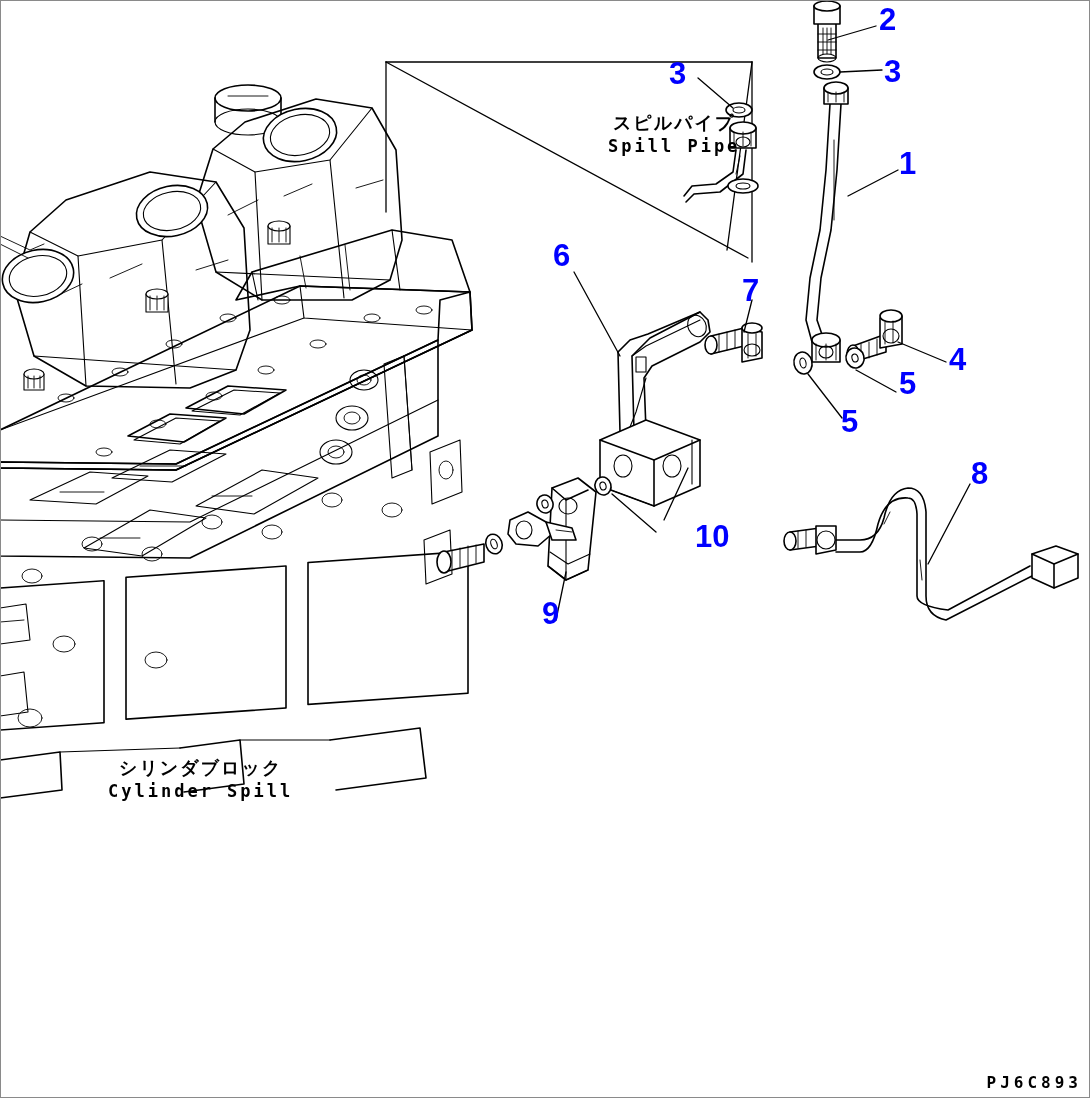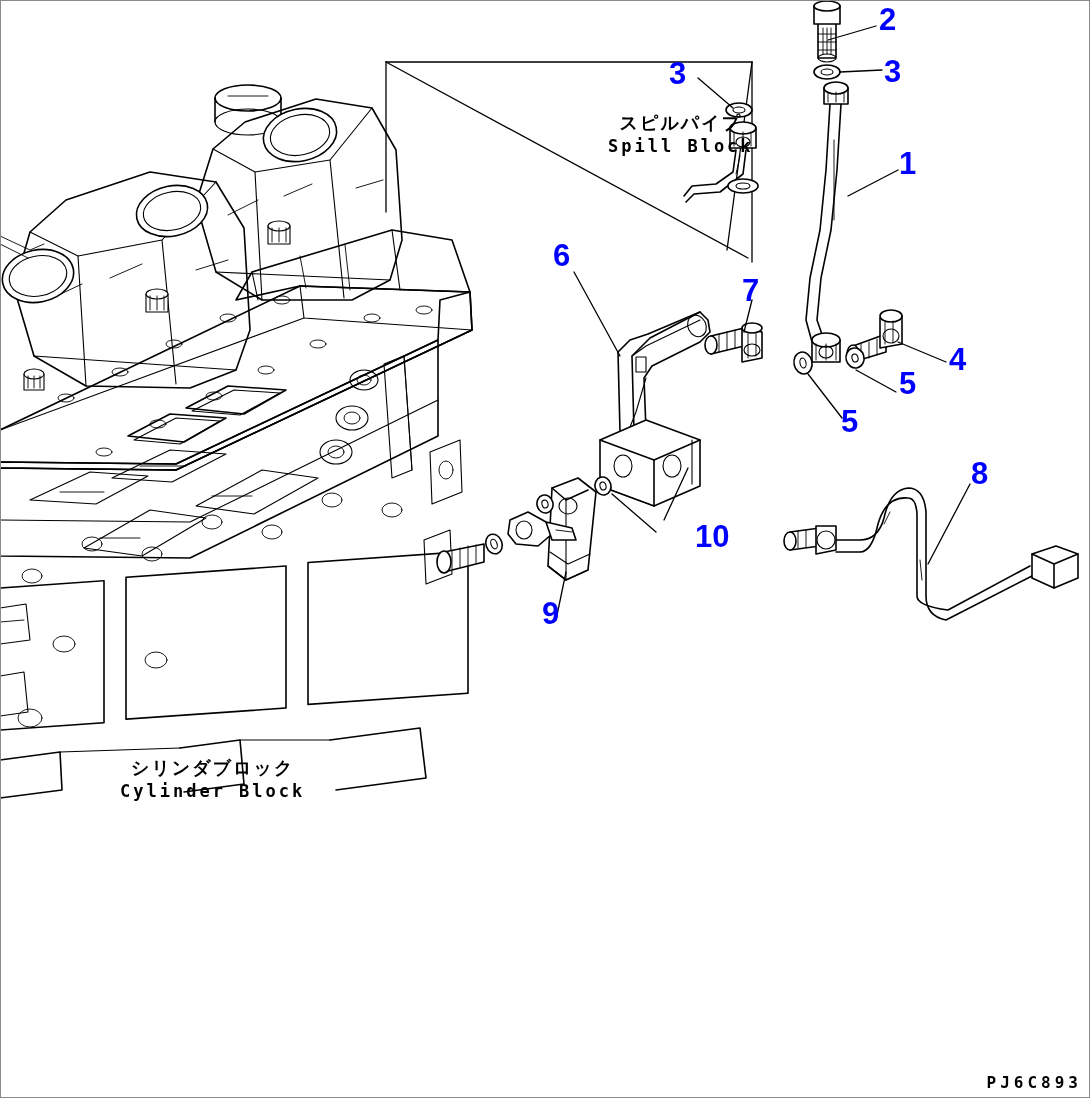--- a/index.html
+++ b/index.html
@@ -451,26 +451,26 @@
 
       <path class="leader" d="M566 572 L556 620"></path>
 
       <path class="leader" d="M928 564 L970 484"></path>
     </g>
 
   </svg>
 
   <div class="lbl" style="left:608px; top:112px;">
     <span class="jp">スピルパイプ</span>
-    <span class="en">Spill Block</span>
+    <span class="en">Spill Pipe</span>
   </div>
 
-  <div class="lbl" style="left:120px; top:757px;">
+  <div class="lbl" style="left:108px; top:757px;">
     <span class="jp">シリンダブロック</span>
-    <span class="en">Cylinder Block</span>
+    <span class="en">Cylinder Spill</span>
   </div>
 
   <div class="callout" style="left:899px; top:148px;">1</div>
   <div class="callout" style="left:879px; top:4px;">2</div>
   <div class="callout" style="left:669px; top:58px;">3</div>
   <div class="callout" style="left:884px; top:56px;">3</div>
   <div class="callout" style="left:949px; top:344px;">4</div>
   <div class="callout" style="left:899px; top:368px;">5</div>
   <div class="callout" style="left:841px; top:406px;">5</div>
   <div class="callout" style="left:553px; top:240px;">6</div>

